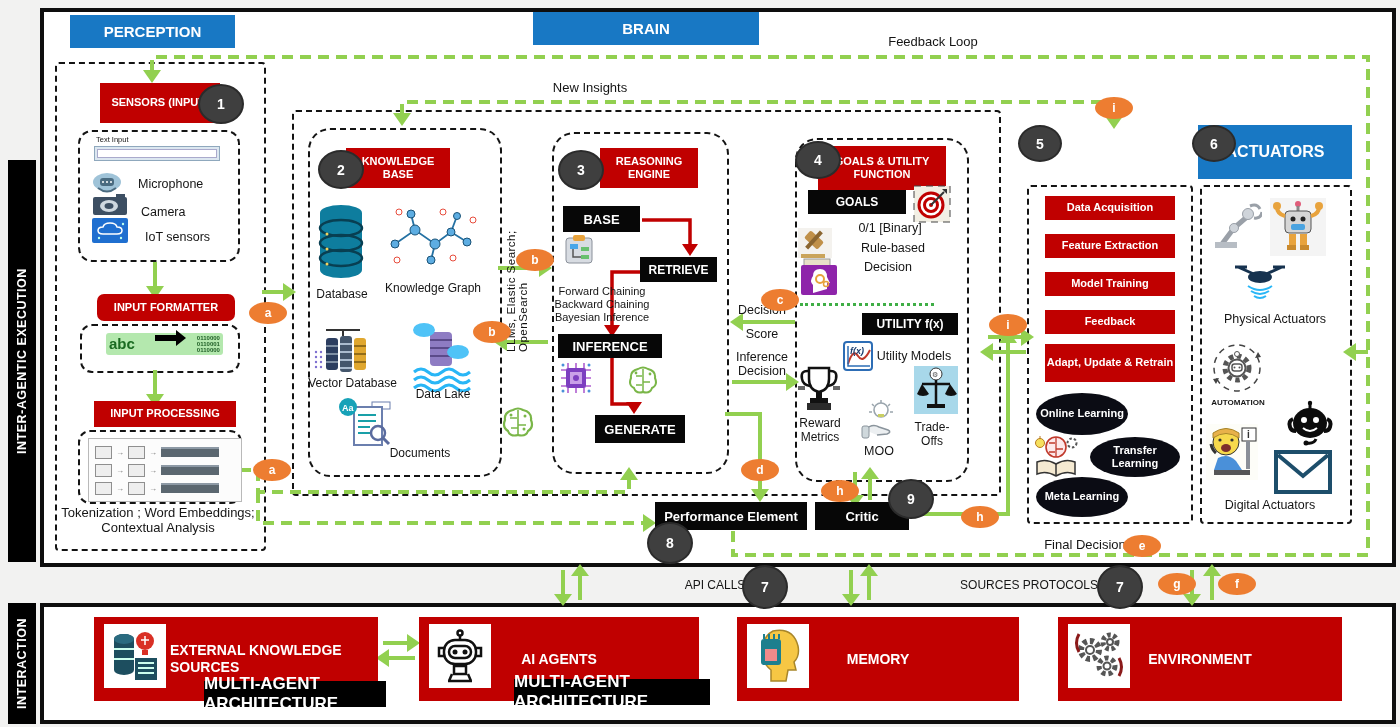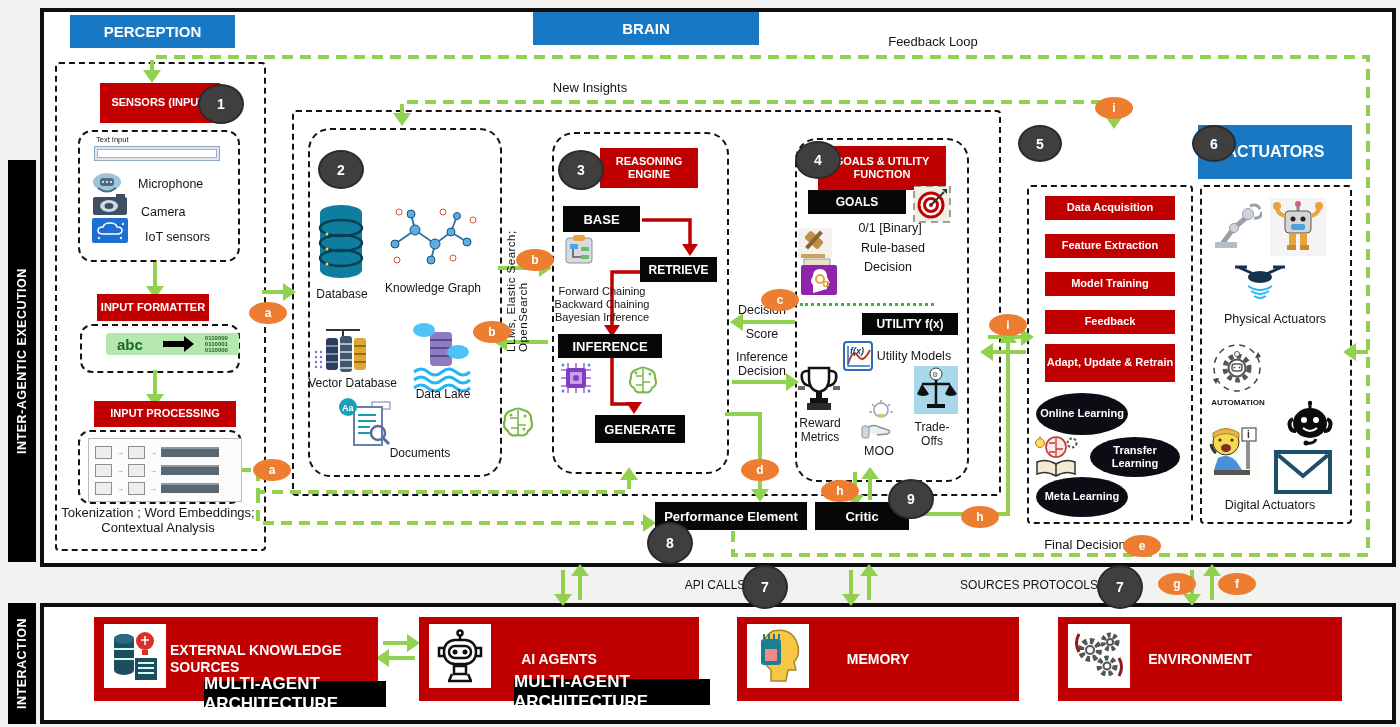--- a/index.html
+++ b/index.html
@@ -27,22 +27,22 @@
   .icon{position:absolute;z-index:4;}
   .tag{position:absolute;background:#000;color:#fff;display:flex;align-items:center;justify-content:center;
         font-weight:bold;font-size:17px;z-index:6;}
   .tile{position:absolute;background:#fff;display:flex;align-items:center;justify-content:center;z-index:5;}
   .thumb{position:absolute;background:#fcfcfc;border:1px solid #b9b9b9;z-index:4;padding:4px 6px;
         display:flex;flex-direction:column;justify-content:space-around;}
   .trow{display:flex;align-items:center;gap:4px;height:16px;}
   .tic{width:15px;height:11px;border:1px solid #8f8f8f;background:#eee;}
   .tar{color:#777;font-size:8px;}
   .tslab{width:58px;height:8px;background:#5b6770;border-top:2px solid #8d99a5;}
-  .abcbox{position:absolute;background:#b4e8ae;border-radius:3px;display:flex;align-items:center;gap:20px;
-        padding:2px 11px;z-index:4;}
+  .abcbox{position:absolute;background:#b4e8ae;border-radius:3px;display:flex;align-items:flex-start;gap:20px;
+        padding:2px 3px;z-index:4;}
   .abctxt{color:#1a6b21;font-weight:bold;font-size:15px;}
   .barrow{width:22px;height:6px;background:#000;position:relative;}
   .barrow:after{content:"";position:absolute;right:-9px;top:-5px;border-left:10px solid #000;
         border-top:8px solid transparent;border-bottom:8px solid transparent;}
   .bincol{display:flex;flex-direction:column;line-height:1;}
   .bincol span{font-size:6px;color:#1d5c24;font-weight:bold;}
   .gdot{position:absolute;border-top:3.5px dotted #3fae46;z-index:4;}
 </style>
 </head>
 <body>
@@ -170,21 +170,21 @@
     <svg width="36" height="25">
         <rect width="36" height="25" rx="2" fill="#1f6fd0"></rect>
         <path d="M11,16 q-5,0 -5,-3.5 q0,-3.5 5,-3.5 q1,-4 7,-4 q6,0 7,4 q5,0 5,3.5 q0,3.5 -5,3.5 z" fill="none" stroke="#fff" stroke-width="1.5"></path>
         <circle cx="7" cy="20" r="1.2" fill="#bfe"></circle>
         <circle cx="29" cy="20" r="1.2" fill="#bfe"></circle>
         <circle cx="31" cy="6" r="1.2" fill="#bfe"></circle>
       </svg>
   </div>
   <div class="lbl" style="left:145px;top:230px;font-size:12.5px;">IoT sensors</div>
 
-  <div class="redbox" style="left:97px;top:294px;width:112px;height:27px;">INPUT FORMATTER</div>
+  <div class="redbox" style="left:97px;top:294px;width:138px;height:27px;border-radius:7px;">INPUT FORMATTER</div>
   <div class="panel" style="left:80px;top:324px;width:156px;height:45px;border-radius:12px;background:#fff;"></div>
   <div class="abcbox" style="left:106px;top:333px;">
     <span class="abctxt">abc</span>
     <span class="barrow"></span>
     <span class="bincol">
       <span>0110000</span>
       <span>0110001</span>
       <span>0110000</span>
     </span>
   </div>
@@ -209,20 +209,21 @@
     <div class="trow">
         <span class="tic"></span>
         <span class="tar">→</span>
         <span class="tic"></span>
         <span class="tar">→</span>
         <span class="tslab"></span>
       </div>
   </div>
   <div class="lbl" style="left:50px;top:505px;width:216px;font-size:13px;">Tokenization ; Word Embeddings; Contextual Analysis</div>
 
+  <div class="redbox" style="left:346px;top:148px;width:104px;height:40px;">KNOWLEDGE BASE</div>
   <div class="icon" style="left:318px;top:204px;">
     <svg width="46" height="78">
         <ellipse cx="23" cy="9" rx="21" ry="8" fill="#0e7d9e"></ellipse>
         <path d="M2,9 V66 a21,8 0 0 0 42,0 V9" fill="#0e7d9e"></path>
         <ellipse cx="23" cy="24" rx="21" ry="8" fill="none" stroke="#083f52" stroke-width="2.5"></ellipse>
         <ellipse cx="23" cy="39" rx="21" ry="8" fill="none" stroke="#083f52" stroke-width="2.5"></ellipse>
         <ellipse cx="23" cy="54" rx="21" ry="8" fill="none" stroke="#083f52" stroke-width="2.5"></ellipse>
         <circle cx="9" cy="30" r="1.5" fill="#f4d35e"></circle>
         <circle cx="9" cy="45" r="1.5" fill="#f4d35e"></circle>
         <circle cx="9" cy="60" r="1.5" fill="#f4d35e"></circle>

